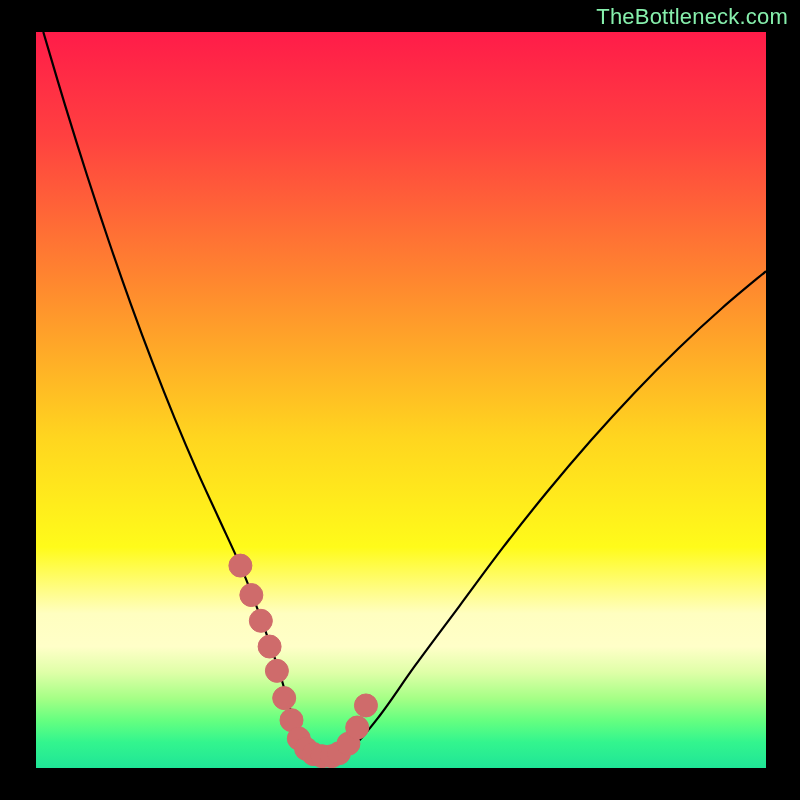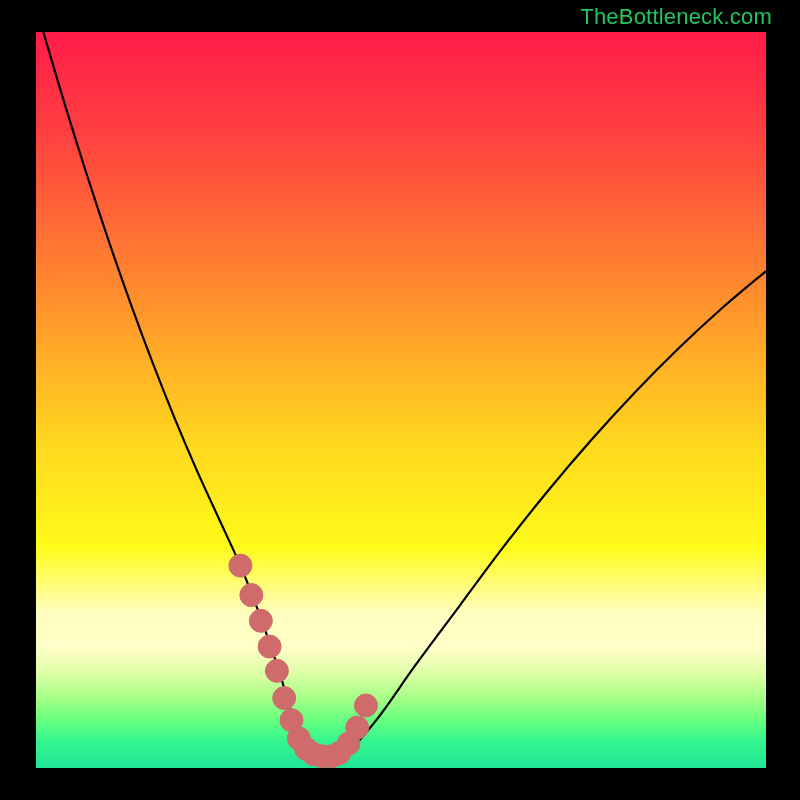--- a/index.html
+++ b/index.html
@@ -15,22 +15,22 @@
     position: absolute;
     left: 0;
     top: 0;
     width: 800px;
     height: 800px;
     background: #000000;
   }
   .watermark {
     position: absolute;
     top: 4px;
-    right: 28px;
-    color: #22c55e;
+    right: 12px;
+    color: #86efac;
     font-size: 22px;
     font-weight: 400;
     letter-spacing: 0.2px;
   }
   svg {
     position: absolute;
     left: 0;
     top: 0;
   }
 </style>

